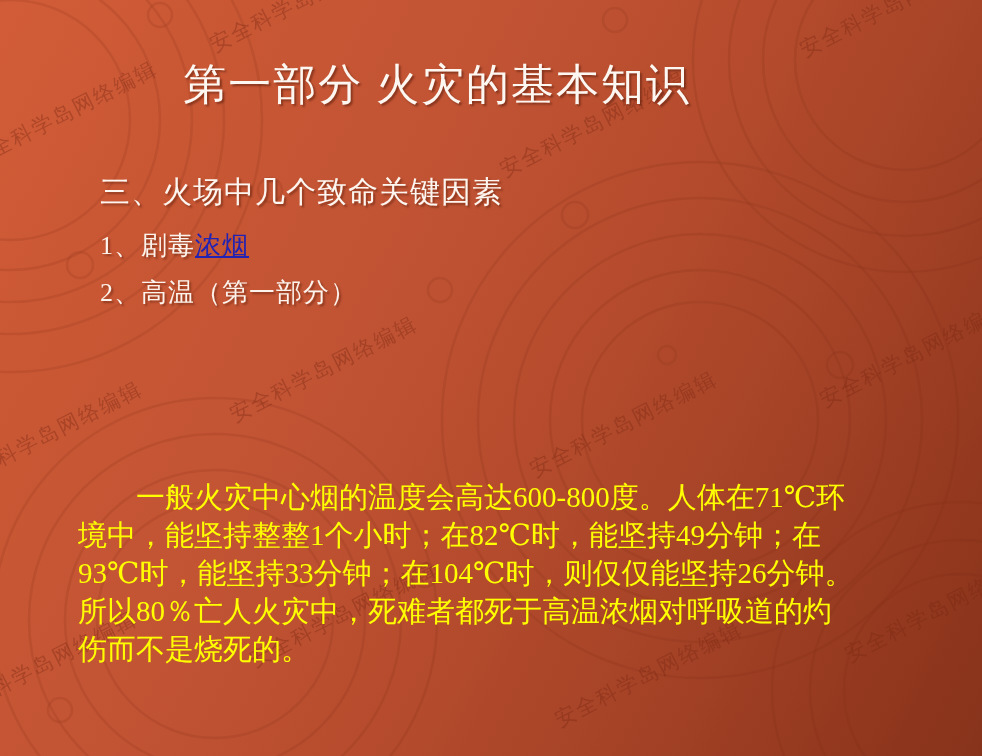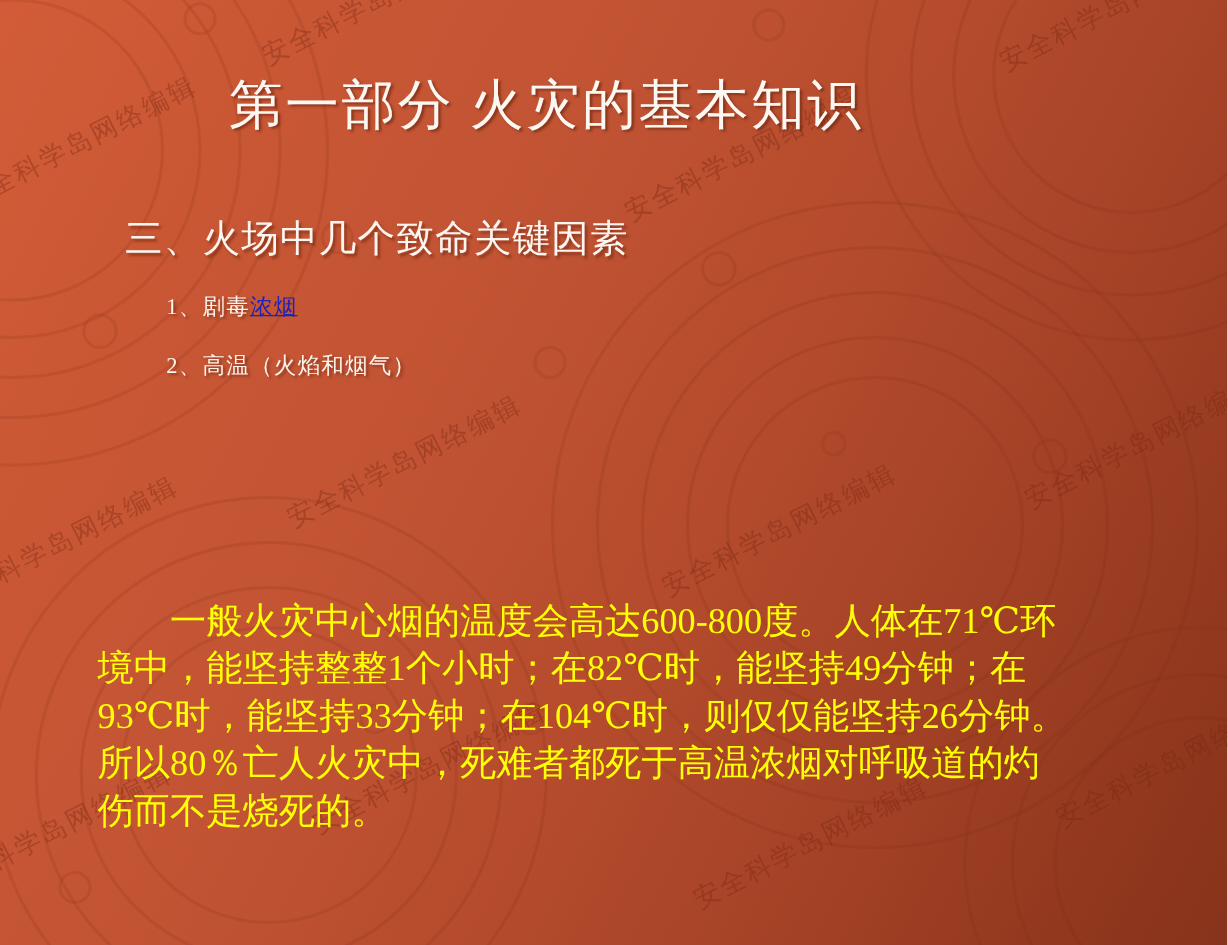--- a/index.html
+++ b/index.html
@@ -80,27 +80,26 @@
   }
   .bullet-list {
     position: absolute;
     left: 88px;
     top: 222px;
     margin: 0;
     padding: 0;
     list-style: none;
   }
   .bullet-item {
-    font-size: 18px;
+    font-size: 26px;
     line-height: 47px;
     color: #fbf3ec;
     letter-spacing: 1px;
     text-shadow: 2px 2px 2px rgba(90, 30, 12, 0.5);
     white-space: nowrap;
-    margin-left: 33px;
   }
   .bullet-item .hyperlink {
     color: #2222b4;
     text-decoration: underline;
     text-shadow: none;
     cursor: pointer;
   }
 
   
   .para {
@@ -187,20 +186,20 @@
 
   <div class="content">
 
     <div class="section-head">三、火场中几个致命关键因素</div>
 
     <ul class="bullet-list">
       <li class="bullet-item">
         <span>1、</span><span>剧毒</span><span class="hyperlink">浓烟</span>
       </li>
       <li class="bullet-item">
-        <span>2、</span><span>高温（火焰和烟气）</span>
+        <span>2、</span><span>高温（第一部分）</span>
       </li>
     </ul>
 
     <div class="para">一般火灾中心烟的温度会高达600-800度。人体在71℃环境中，能坚持整整1个小时；在82℃时，能坚持49分钟；在93℃时，能坚持33分钟；在104℃时，则仅仅能坚持26分钟。所以80％亡人火灾中，死难者都死于高温浓烟对呼吸道的灼伤而不是烧死的。</div>
 
   </div>
 </div>
 
 </body></html>

